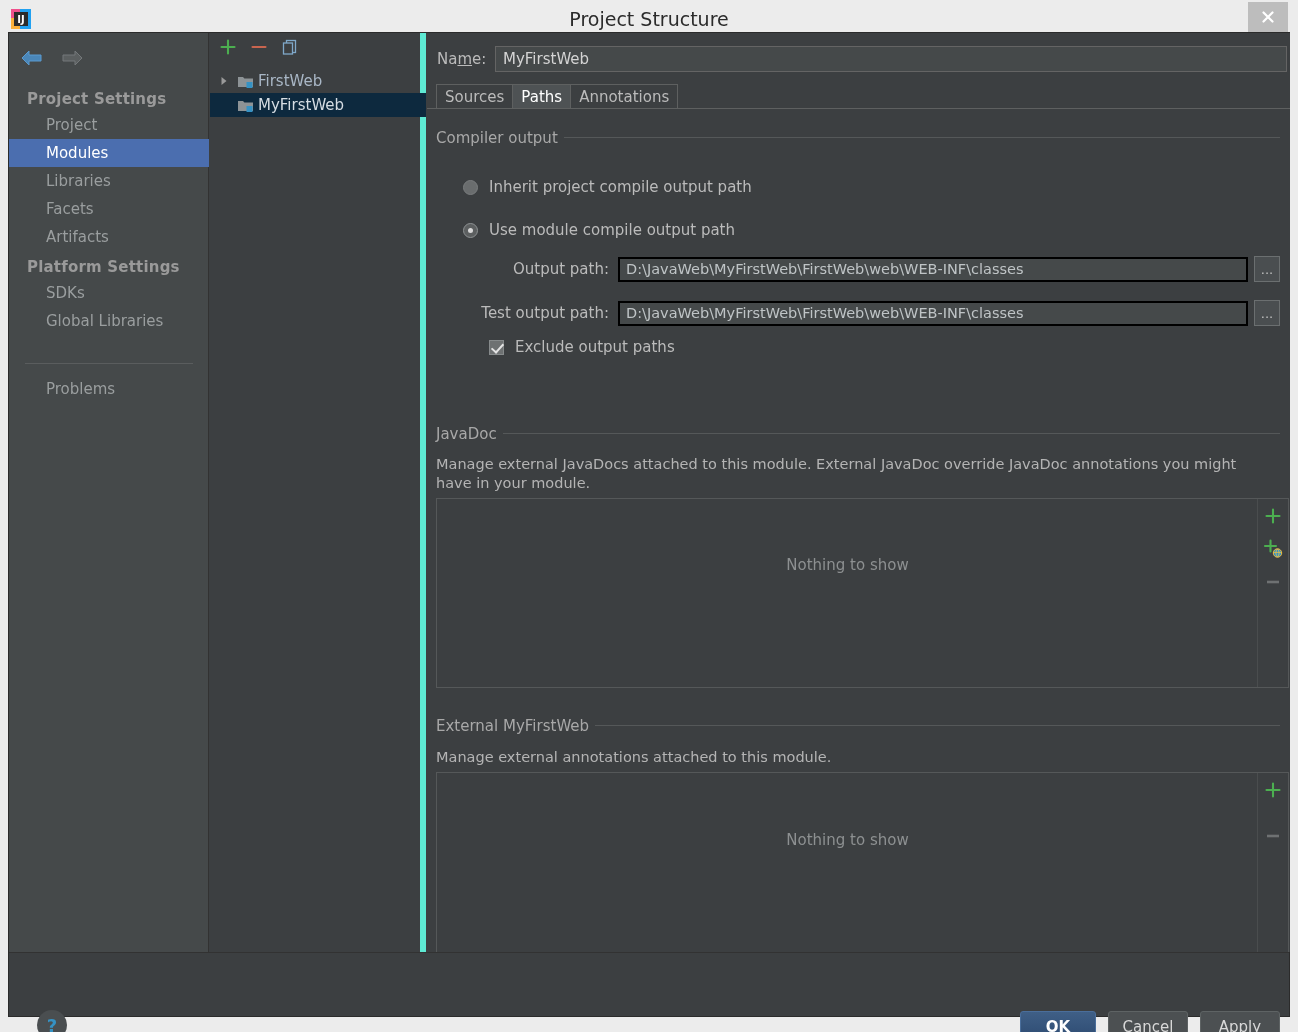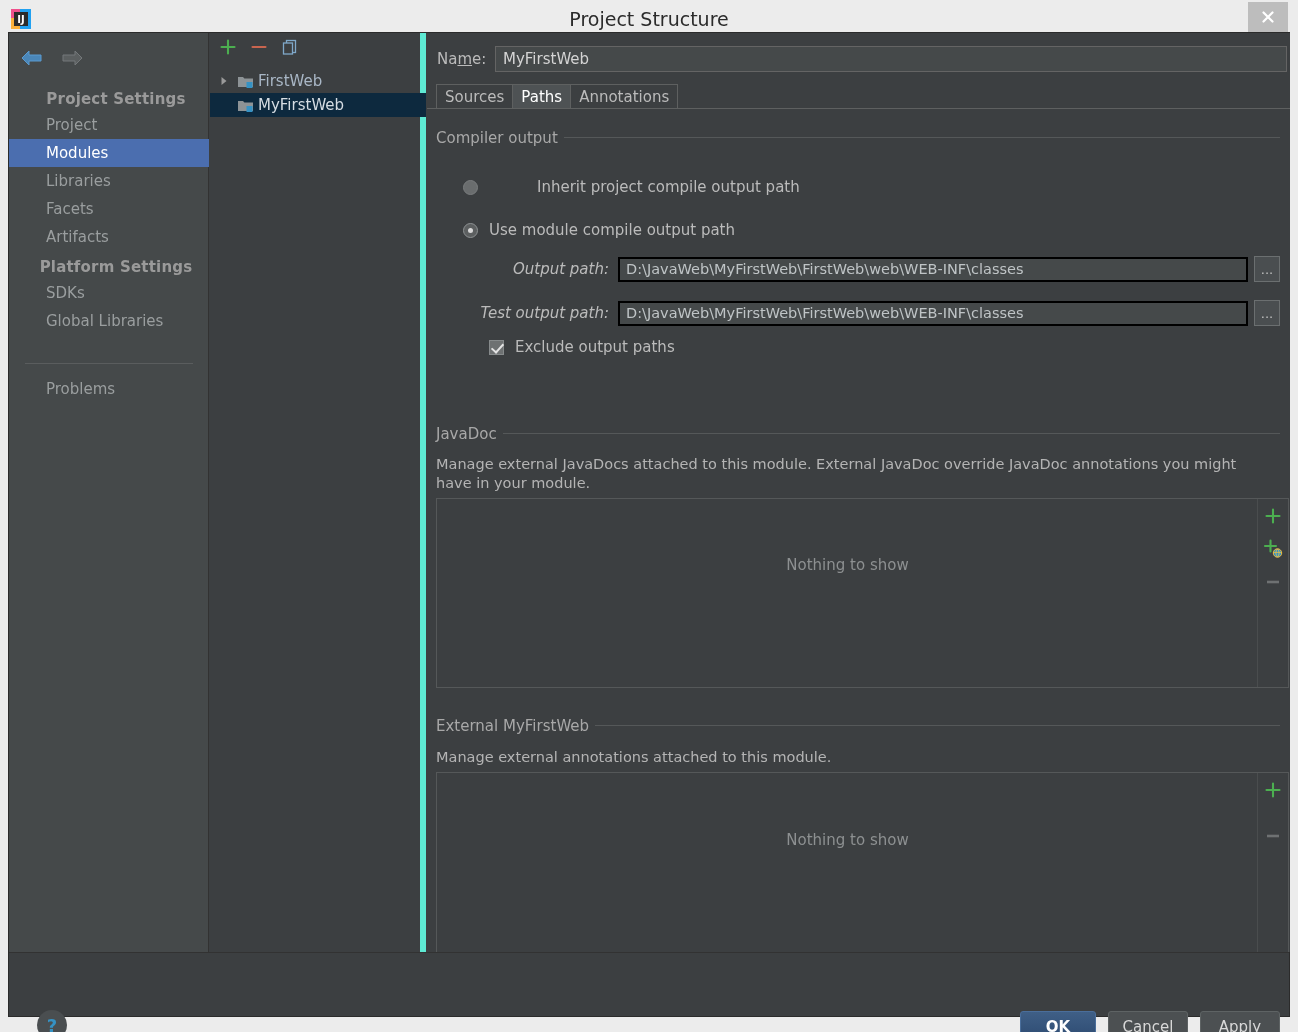--- a/index.html
+++ b/index.html
@@ -75,21 +75,20 @@
     width: 200px;
   }
   .side-group {
     padding: 4px 4px 2px 18px;
     font-size: 15px;
     font-weight: bold;
     color: #9a9a9a;
     letter-spacing: .2px;
     height: 28px;
     line-height: 24px;
-    text-align: center;
   }
   .side-item {
     height: 28px;
     line-height: 28px;
     padding-left: 37px;
     font-size: 15px;
     color: #9a9e9f;
     cursor: pointer;
   }
   .side-item.selected {
@@ -246,21 +245,20 @@
   .path-row {
     position: absolute;
     display: flex; align-items: center;
   }
   .path-label {
     font-size: 15px;
     color: #bbbbbb;
     text-align: right;
     width: 160px;
     margin-right: 9px;
-    font-style: italic;
   }
   .path-input {
     width: 630px;
     height: 25px;
     background: #45494a;
     border: 2px solid #000000;
     color: #bfc4c6;
     font-size: 14.5px;
     padding: 0 6px;
     font-family: "DejaVu Sans", "Liberation Sans", sans-serif;
@@ -497,21 +495,21 @@
       <div id="tabs">
         <div class="tab">Sources</div>
         <div class="tab active">Paths</div>
         <div class="tab">Annotations</div>
       </div>
       <div id="tab-underline"></div>
 
       <div class="group-title" style="left:9px; top:96px;">Compiler output</div>
       <div class="group-rule" style="left:122px; top:104px; width:731px;"></div>
 
-      <div class="radio-row" style="left:36px; top:145px;gap:48px;">
+      <div class="radio-row" style="left:36px; top:145px;">
         <span class="radio-mark"></span>
         <span>Inherit project compile output path</span>
       </div>
 
       <div class="radio-row checked" style="left:36px; top:188px;">
         <span class="radio-mark"></span>
         <span>Use module compile output path</span>
       </div>
 
       <div class="path-row" style="left:22px; top:223px;">

